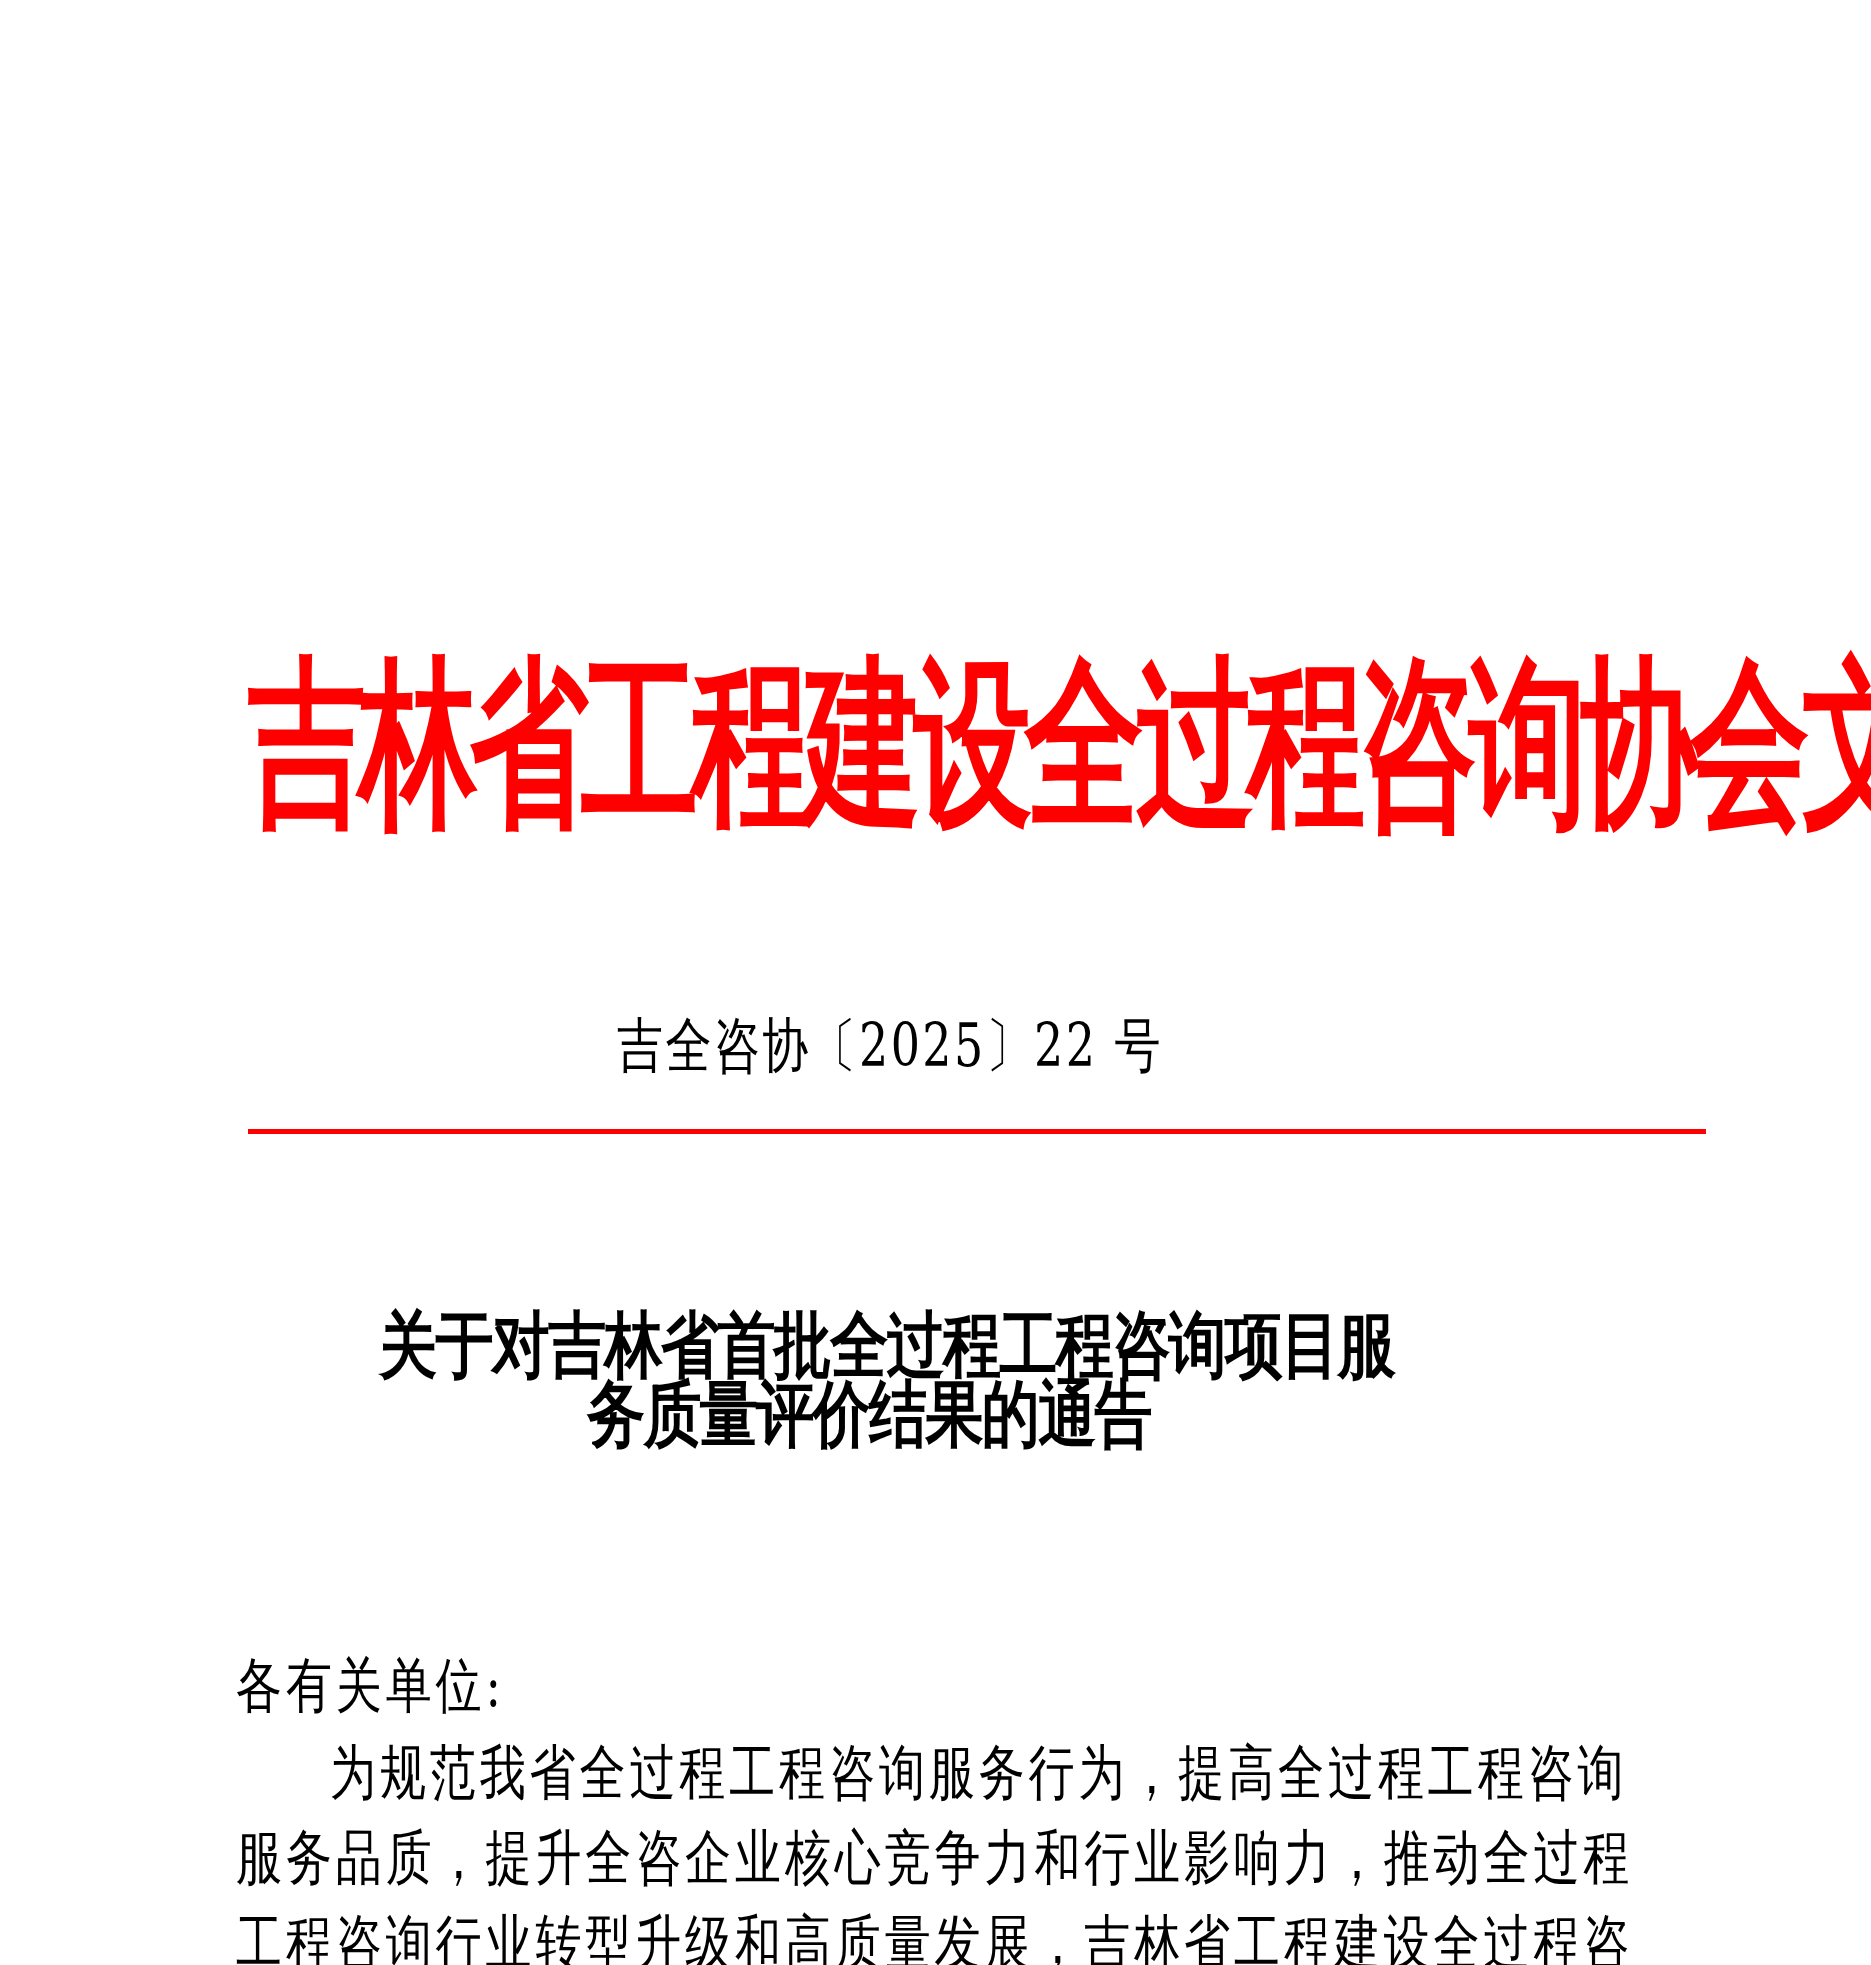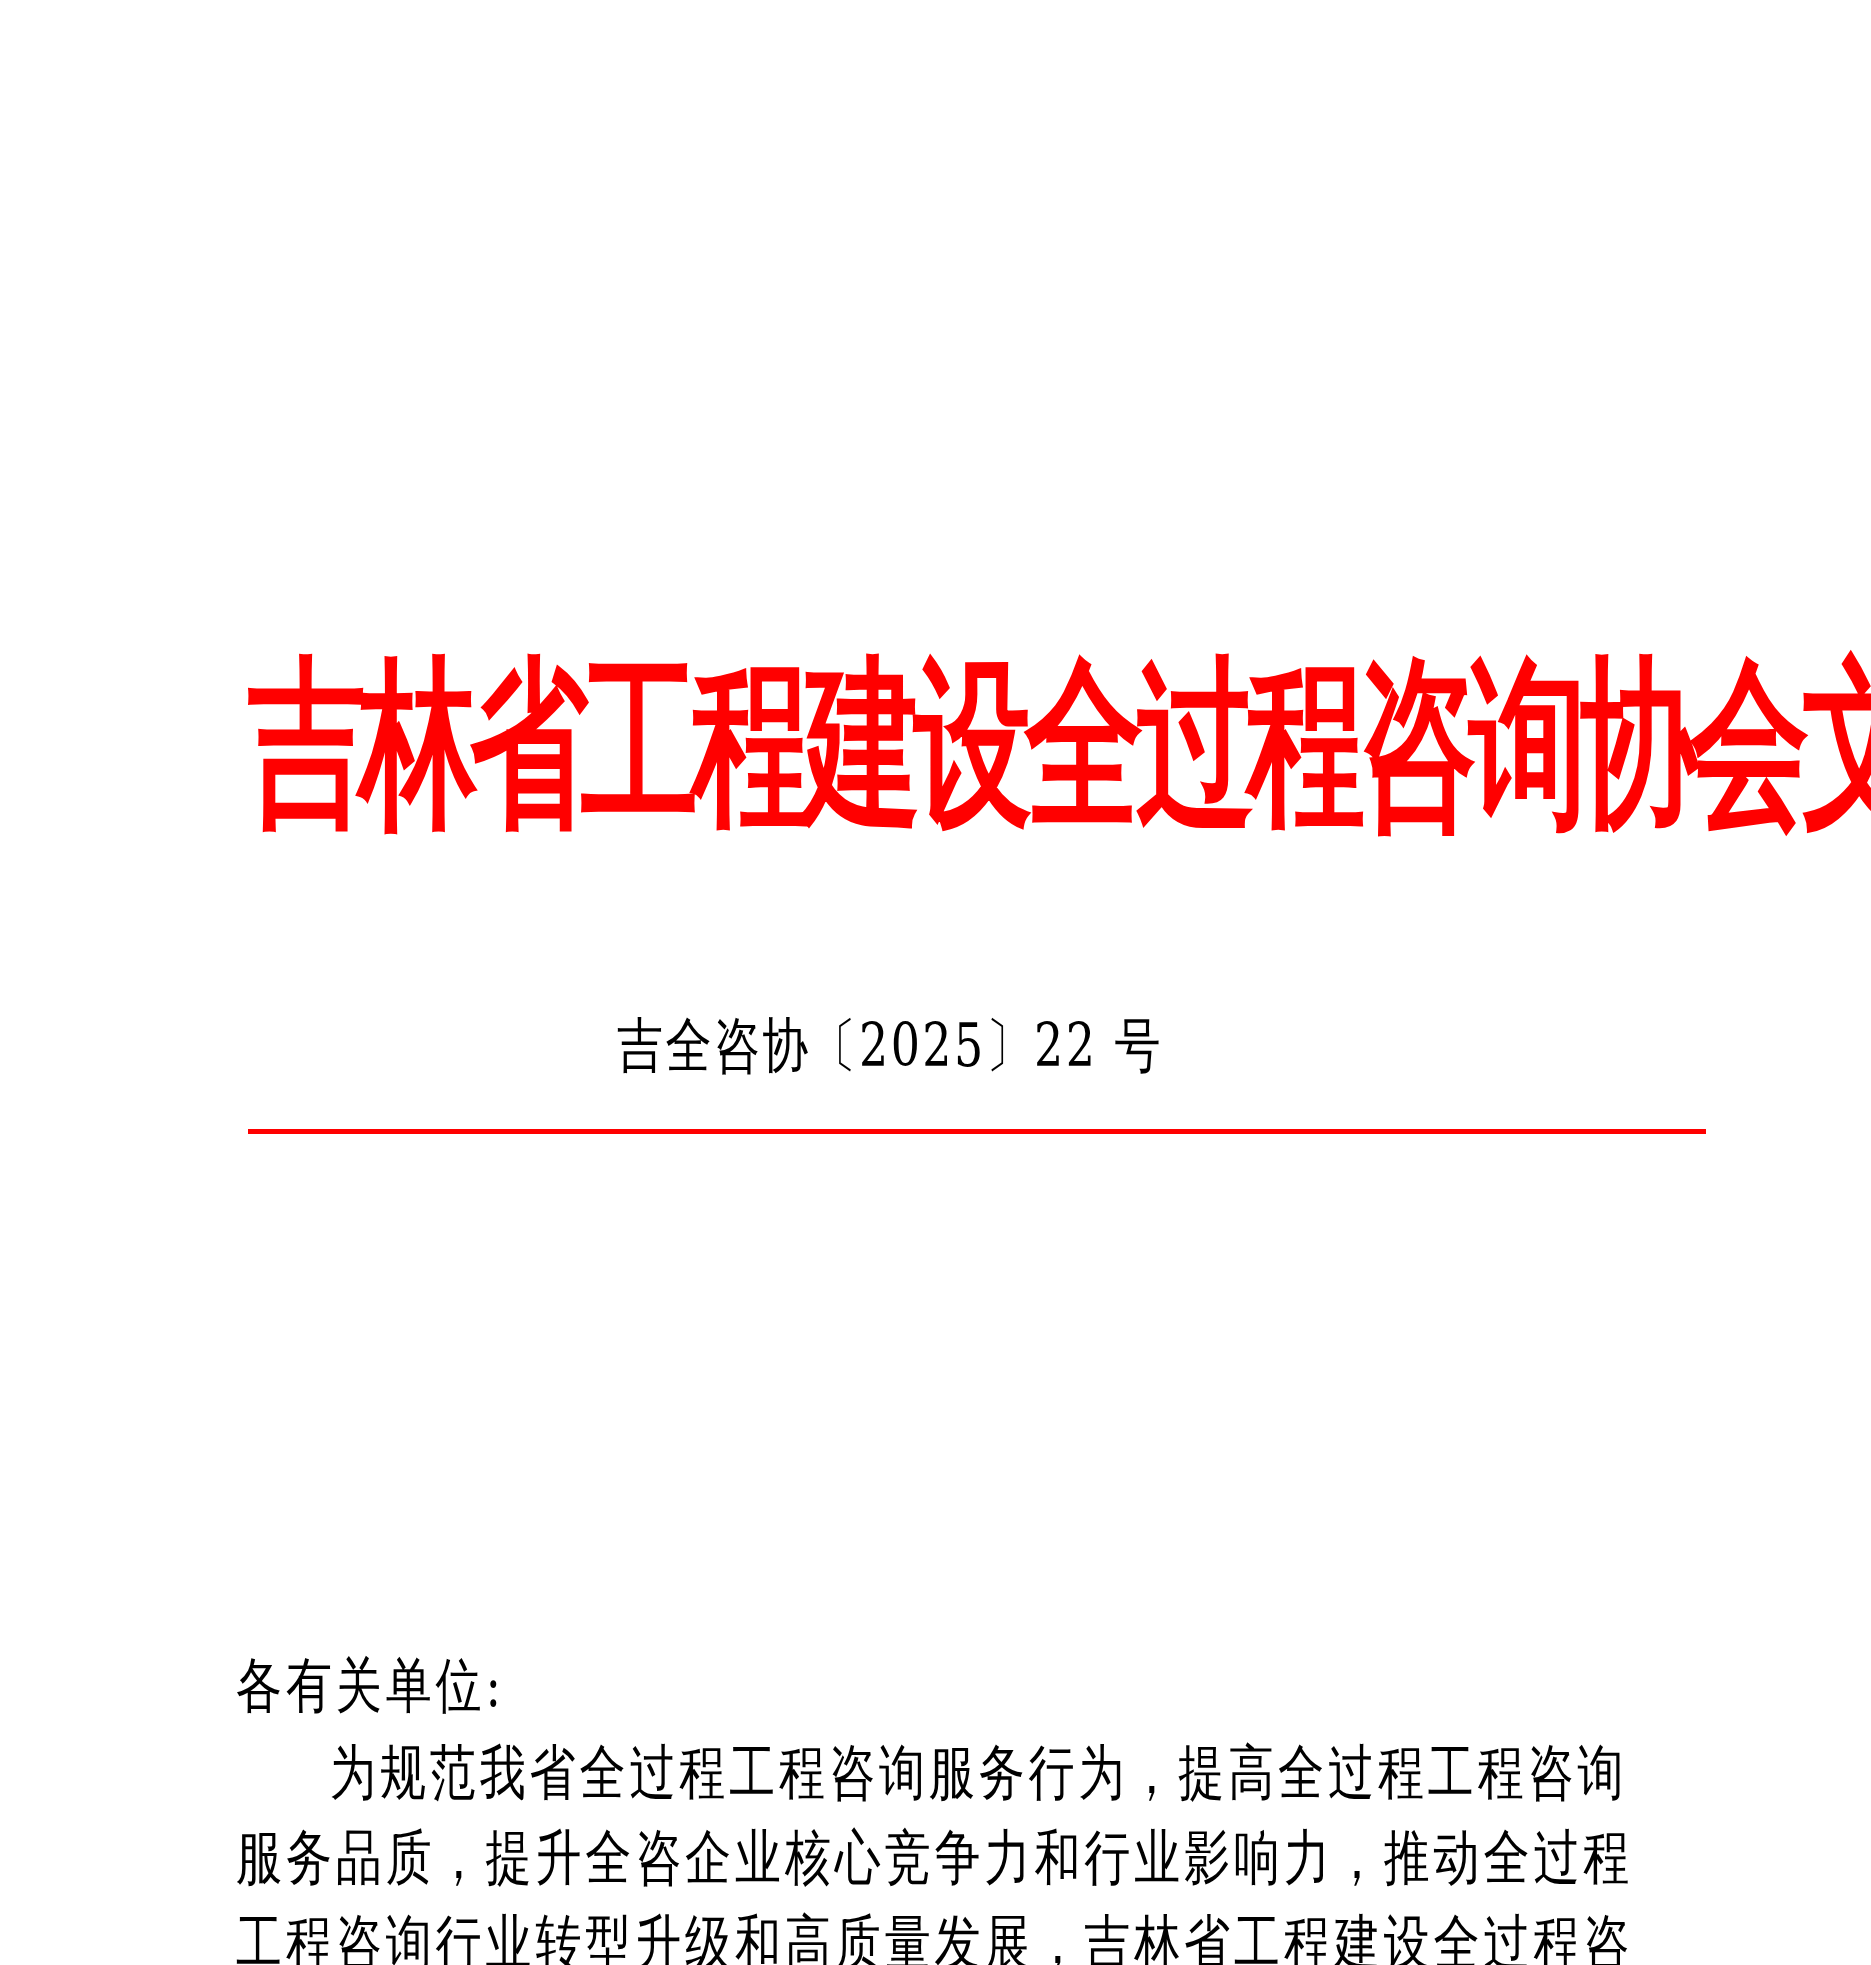--- a/index.html
+++ b/index.html
@@ -104,20 +104,24 @@
 <body>
 
 <div class="page">
 
   <div class="masthead">吉林省工程建设全过程咨询协会文件</div>
 
   <div class="doc-number">吉全咨协〔2025〕22 号</div>
 
   <div class="red-rule"></div>
 
+  <div class="title">
+    <span class="line line1">关于对吉林省首批全过程工程咨询项目服</span>
+    <span class="line line2">务质量评价结果的通告</span>
+  </div>
 
   <div class="body">
     <span class="p-line salutation">各有关单位:</span>
     <span class="p-line indent">为规范我省全过程工程咨询服务行为，提高全过程工程咨询</span>
     <span class="p-line">服务品质，提升全咨企业核心竞争力和行业影响力，推动全过程</span>
     <span class="p-line">工程咨询行业转型升级和高质量发展，吉林省工程建设全过程咨</span>
 
   </div>
 
 </div>

